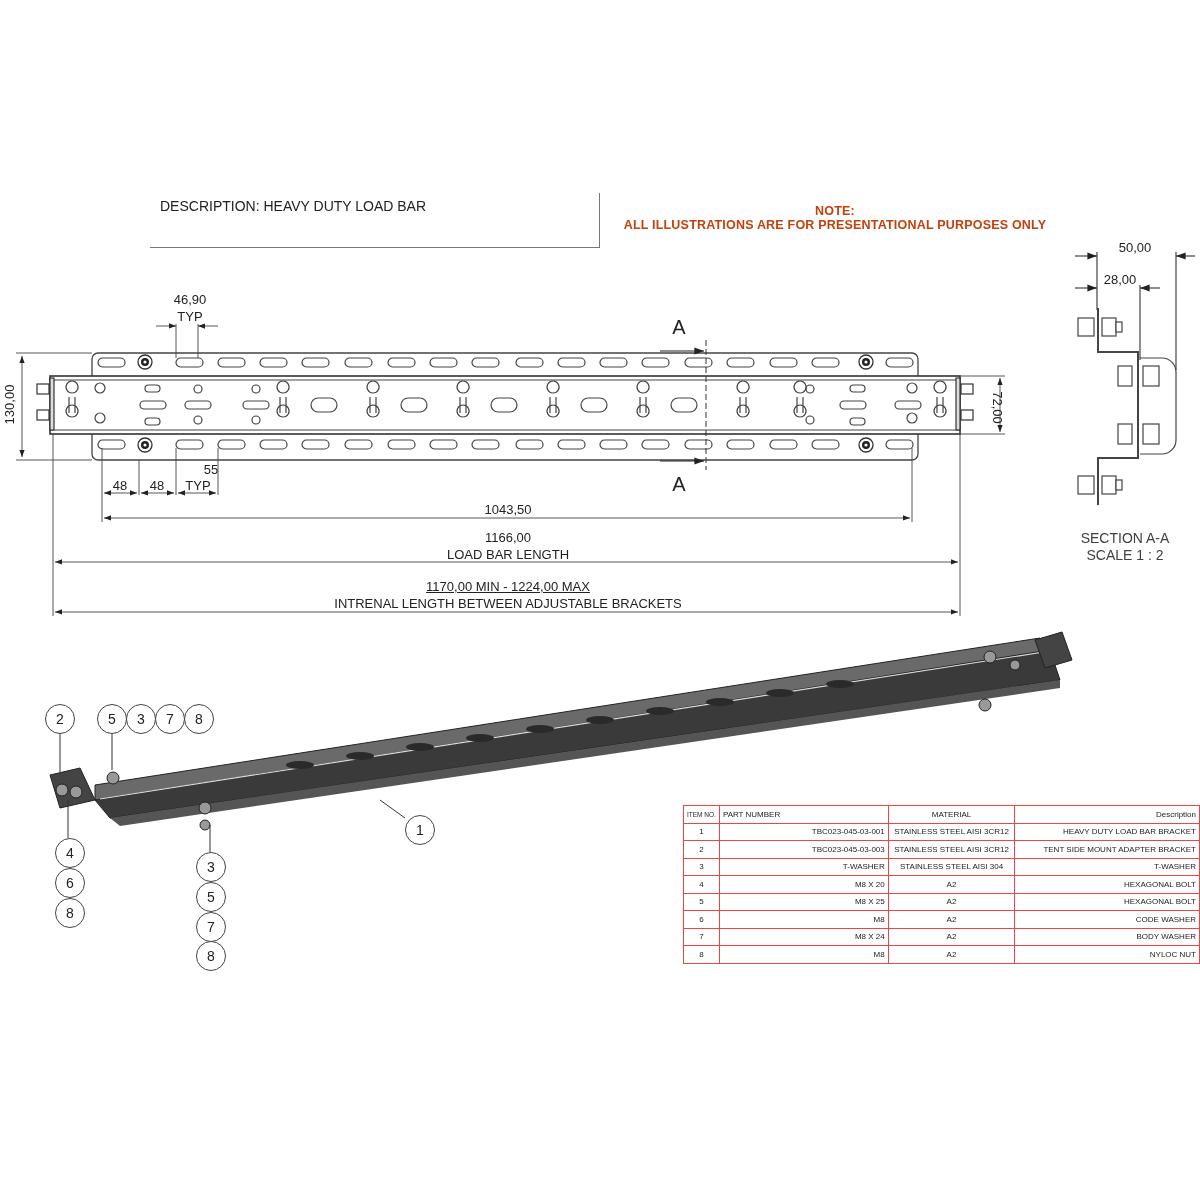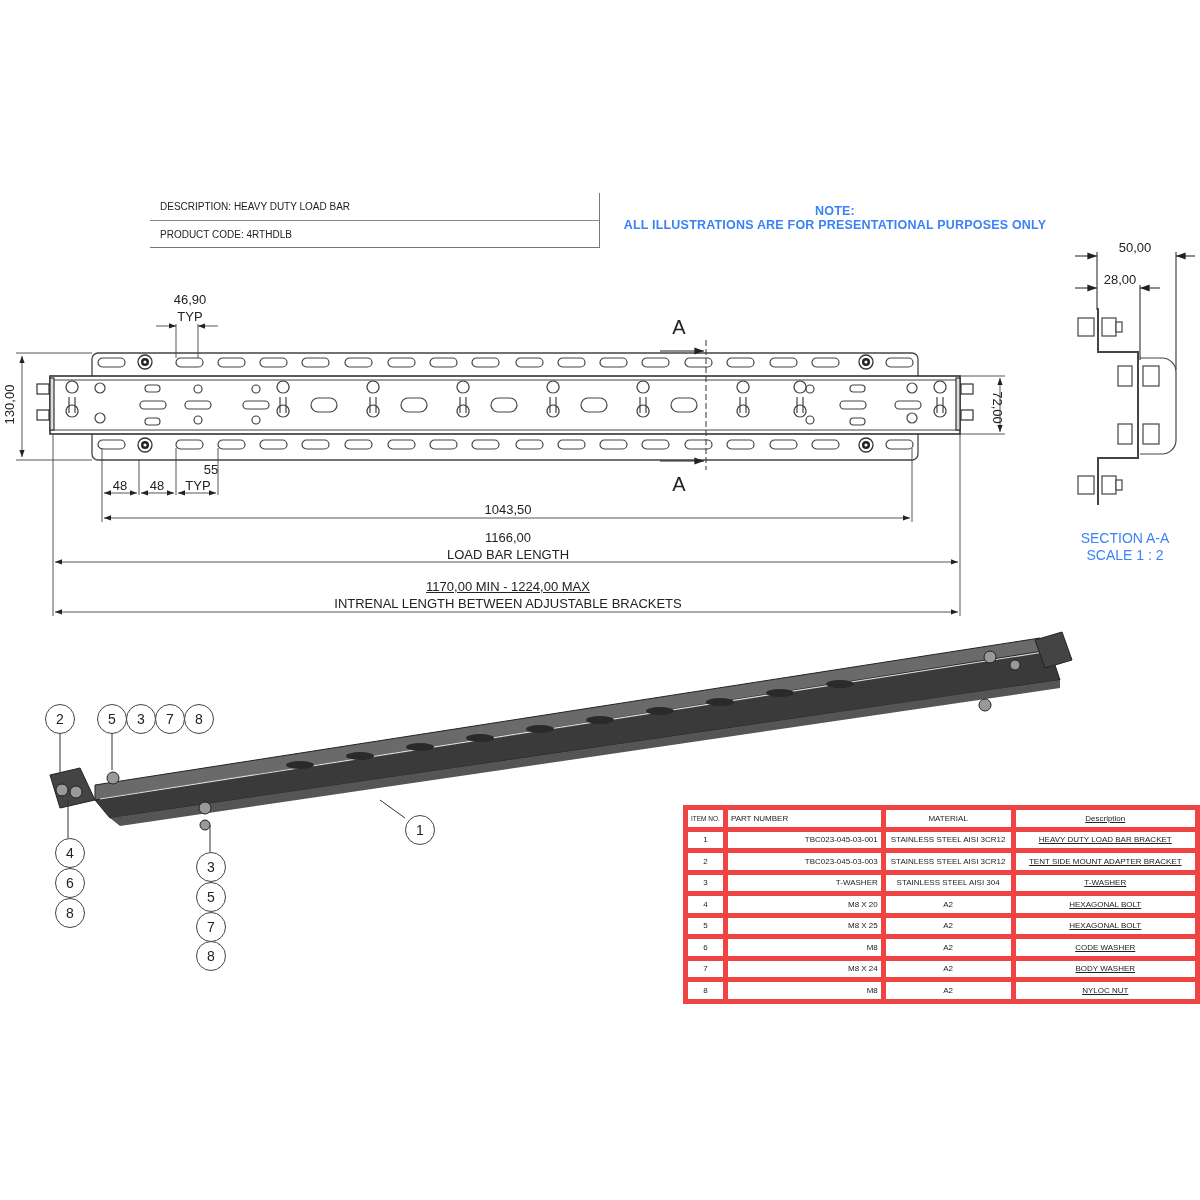--- a/index.html
+++ b/index.html
@@ -1,38 +1,37 @@
 <!DOCTYPE html>
 <html><head>
 <meta charset="utf-8">
 <style>
   html,body{margin:0;padding:0;background:#ffffff;}
   body{width:1200px;height:1200px;position:relative;overflow:hidden;font-family:"Liberation Sans","DejaVu Sans",sans-serif;color:#222;}
   .titlebox{position:absolute;left:150px;top:193px;width:449px;height:54px;border:1px solid #777;border-left:none;border-top:none;}
-  .titlebox .row{height:27px;line-height:27px;font-size:10px;padding-left:10px;border-top:1px solid #888;color:#222;}
+  .titlebox .row{height:27px;line-height:27px;font-size:14px;padding-left:10px;border-top:1px solid #888;color:#222;}
   .titlebox .row:first-child{border-top:none;}
-  .note{position:absolute;left:610px;top:204px;width:450px;text-align:center;color:#3b82f6;font-weight:bold;font-size:12.5px;line-height:14px;letter-spacing:0.2px;}
+  .note{position:absolute;left:610px;top:204px;width:450px;text-align:center;color:#c2410c;font-weight:bold;font-size:12.5px;line-height:14px;letter-spacing:0.2px;}
   .dim{position:absolute;font-size:13px;color:#222;text-align:center;white-space:nowrap;}
   svg{position:absolute;left:0;top:0;}
   .bom{position:absolute;left:683px;top:805px;border-collapse:collapse;font-size:8px;color:#222;}
-  .bom td,.bom th{border:5px solid #ef4444;height:16.5px;padding:0 3px;font-weight:normal;white-space:nowrap;}
+  .bom td,.bom th{border:1px solid #ef4444;height:16.5px;padding:0 3px;font-weight:normal;white-space:nowrap;}
   .bom th{font-size:8px;}
   .bom .c-item{width:20px;text-align:center;}
   .bom .c-part{width:170px;text-align:right;}
   .bom .c-mat{width:120px;text-align:center;}
-  .bom .c-desc{width:180px;text-align:center;text-decoration:underline;}
+  .bom .c-desc{width:180px;text-align:right;}
   .balloon{position:absolute;width:28px;height:28px;border:1px solid #444;border-radius:50%;background:#fff;font-size:14px;line-height:28px;text-align:center;color:#222;}
-  .section-label{position:absolute;left:1060px;top:530px;width:130px;text-align:center;font-size:14px;line-height:17px;color:#3b82f6;}
+  .section-label{position:absolute;left:1060px;top:530px;width:130px;text-align:center;font-size:14px;line-height:17px;color:#404040;}
 </style>
 </head>
 <body>
 
 <div class="titlebox">
   <div class="row">DESCRIPTION: HEAVY DUTY LOAD BAR</div>
-  <div class="row">PRODUCT CODE: 4RTHDLB</div>
 </div>
 
 <div class="note">
   <div>NOTE:</div>
   <div>ALL ILLUSTRATIONS ARE FOR PRESENTATIONAL PURPOSES ONLY</div>
 </div>
 
 <svg width="1200" height="1200">
   <defs>
     <marker id="arr" markerWidth="8" markerHeight="6" refX="8" refY="3" orient="auto">

